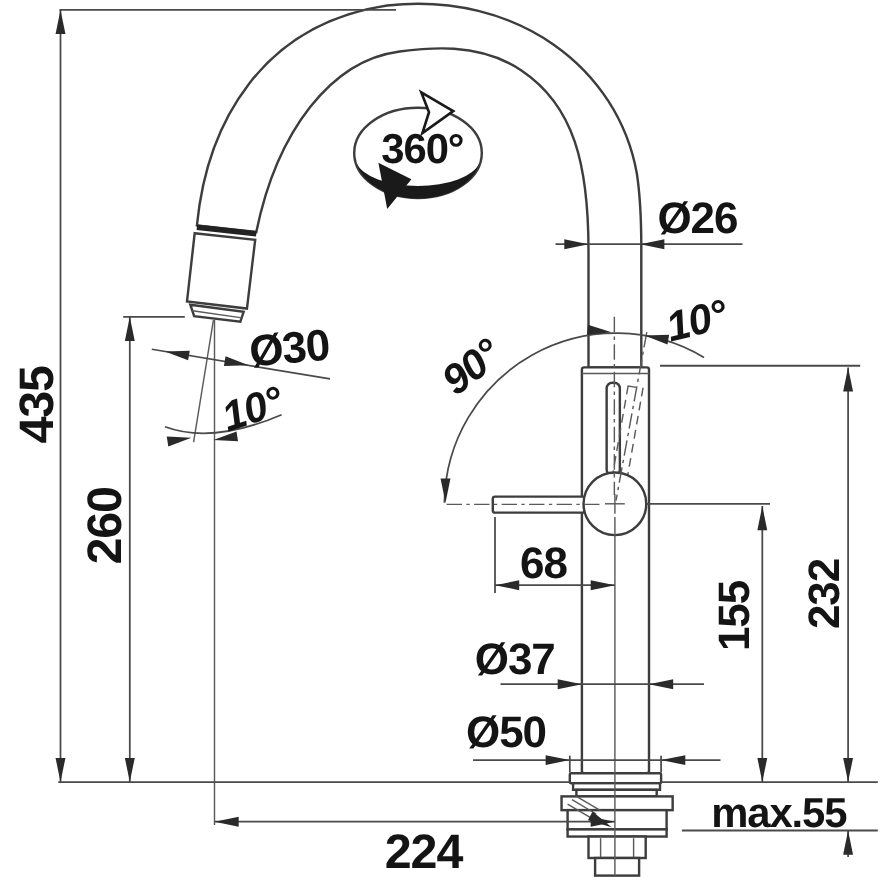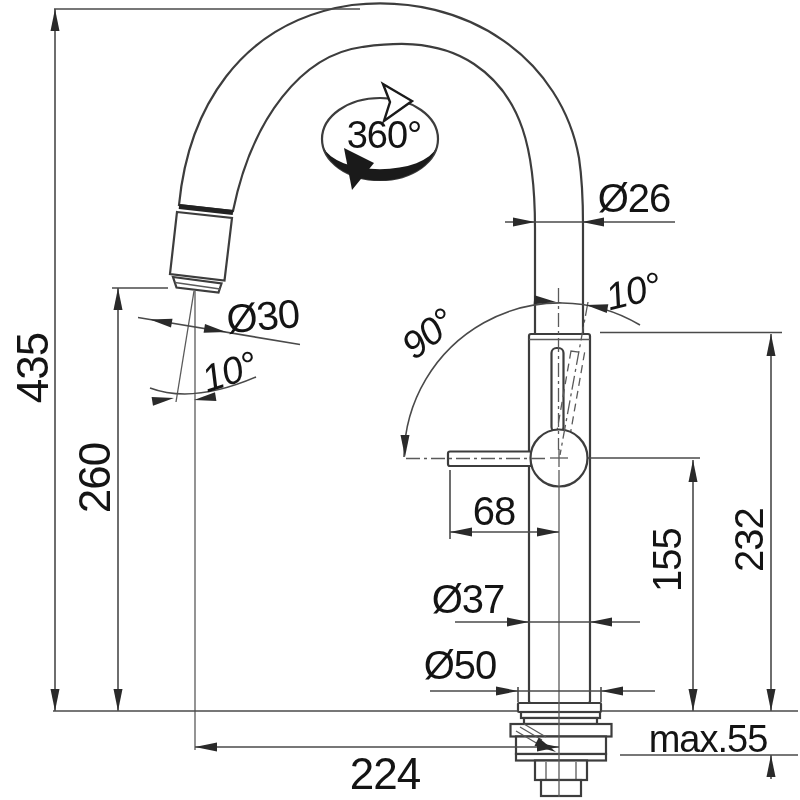--- a/index.html
+++ b/index.html
@@ -1,17 +1,17 @@
 <!DOCTYPE html>
 <html><head>
 <meta charset="utf-8">
 <style>
   html,body{margin:0;padding:0;background:#ffffff;}
   .stage{position:relative;width:800px;height:800px;background:#ffffff;overflow:hidden;
-         font-family:"Liberation Sans", sans-serif;}
+         font-family:"Liberation Sans", sans-serif;font-weight:bold;}
   svg{display:block;}
   
   .g2 {stroke:#3d3d3d;stroke-width:2.2;fill:none;stroke-linecap:round;}
   .g2f{stroke:#3d3d3d;stroke-width:2.2;fill:#ffffff;}
   .g2k{stroke:#222222;stroke-width:5;fill:none;stroke-linecap:butt;}
   .d1 {stroke:#4a4a4a;stroke-width:1.6;fill:none;}
   .thin{stroke:#5a5a5a;stroke-width:1.3;fill:none;}
   .dashdot{stroke-dasharray:14 4 3 4;}
   .dash{stroke-dasharray:8 5;}
   .arr{fill:#2a2a2a;stroke:none;}

